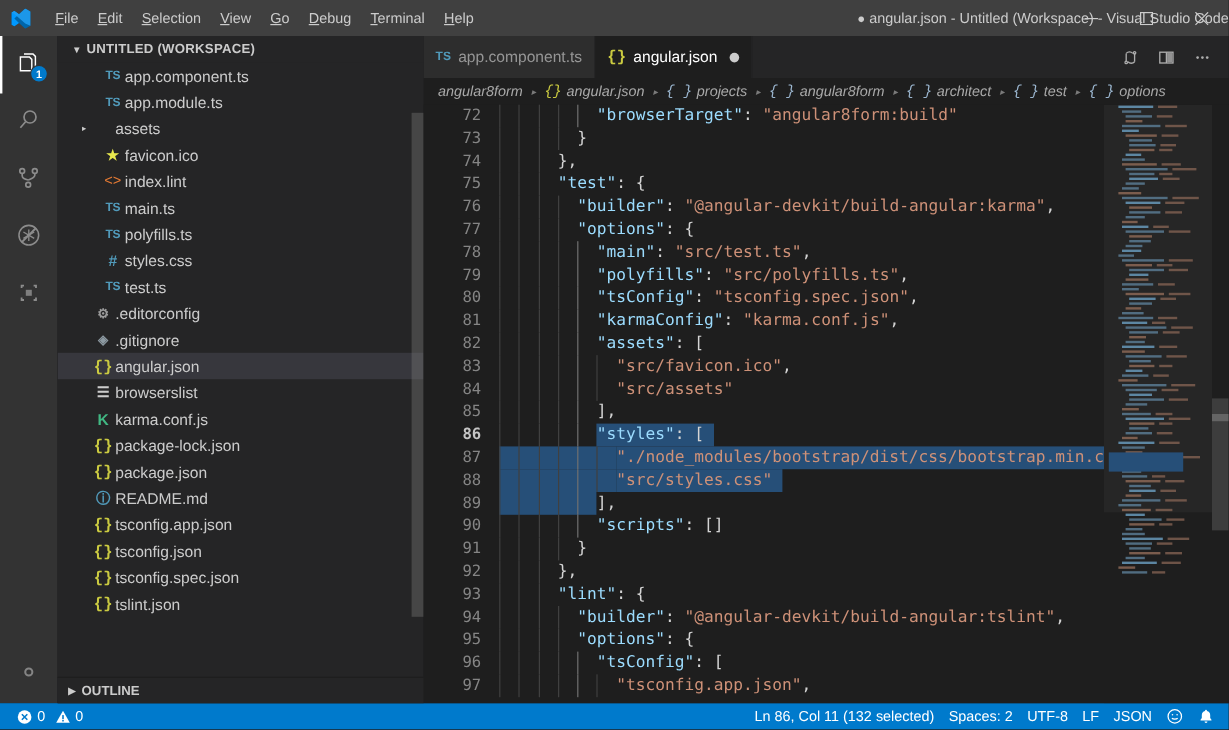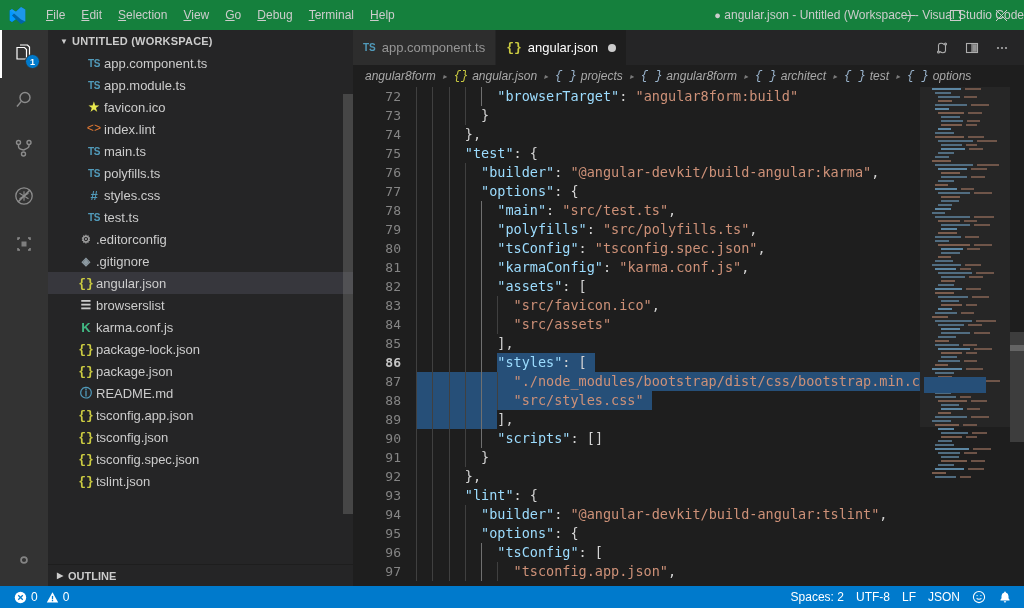--- a/index.html
+++ b/index.html
@@ -8,21 +8,21 @@
     overflow: hidden;
     background: #1e1e1e;
     font-family: "Liberation Sans", sans-serif;
     -webkit-font-smoothing: antialiased;
   }
   .app { position: relative; width: 1024px; height: 608px; display: flex; flex-direction: column; }
 
   
   .titlebar {
     height: 30px; min-height: 30px;
-    background: #15803d;
+    background: #404040;
     display: flex; align-items: center;
     position: relative;
     color: #cccccc;
   }
   .vscode-logo { width: 34px; height: 30px; display: flex; align-items: center; justify-content: center; }
   .menubar { display: flex; align-items: center; height: 30px; padding-left: 4px; }
   .menu-item {
     font-size: 12px; color: #cccccc;
     padding: 0 8px; height: 30px; line-height: 30px;
     cursor: default; white-space: nowrap;
@@ -347,20 +347,26 @@
             <span class="indent" style="width: 24px;"></span>
             <span class="row-arrow"></span>
             <span class="ficon ts">TS</span>
             <span class="tree-label">app.component.ts</span>
           </div>
           <div class="tree-row">
             <span class="indent" style="width: 24px;"></span>
             <span class="row-arrow"></span>
             <span class="ficon ts">TS</span>
             <span class="tree-label">app.module.ts</span>
+          </div>
+          <div class="tree-row">
+            <span class="indent" style="width: 16px;"></span>
+            <span class="row-arrow">▸</span>
+            <span class="ficon "></span>
+            <span class="tree-label">assets</span>
           </div>
           <div class="tree-row">
             <span class="indent" style="width: 24px;"></span>
             <span class="row-arrow"></span>
             <span class="ficon star">★</span>
             <span class="tree-label">favicon.ico</span>
           </div>
           <div class="tree-row">
             <span class="indent" style="width: 24px;"></span>
             <span class="row-arrow"></span>
@@ -950,20 +956,21 @@
           <svg width="13" height="13" viewBox="0 0 16 16">
               <path d="M8 1.6L15 14H1z" fill="#fff"></path>
               <rect x="7.2" y="6" width="1.6" height="4.2" fill="#007acc"></rect>
               <rect x="7.2" y="11" width="1.6" height="1.6" fill="#007acc"></rect>
             </svg>
         </span>
         <span>0</span>
       </div>
     </div>
     <div class="sb-right">
+      <div class="sb-item">Ln 86, Col 11 (132 selected)</div>
       <div class="sb-item">Spaces: 2</div>
       <div class="sb-item">UTF-8</div>
       <div class="sb-item">LF</div>
       <div class="sb-item">JSON</div>
       <div class="sb-item">
         <svg width="14" height="14" viewBox="0 0 16 16" fill="none" stroke="#fff" stroke-width="1.2">
           <circle cx="8" cy="8" r="6.4"></circle>
             <circle cx="5.8" cy="6.4" r=".75" fill="#fff" stroke="none"></circle>
             <circle cx="10.2" cy="6.4" r=".75" fill="#fff" stroke="none"></circle>
           <path d="M5.3 9.6c.8 1.2 4.6 1.2 5.4 0"></path>

